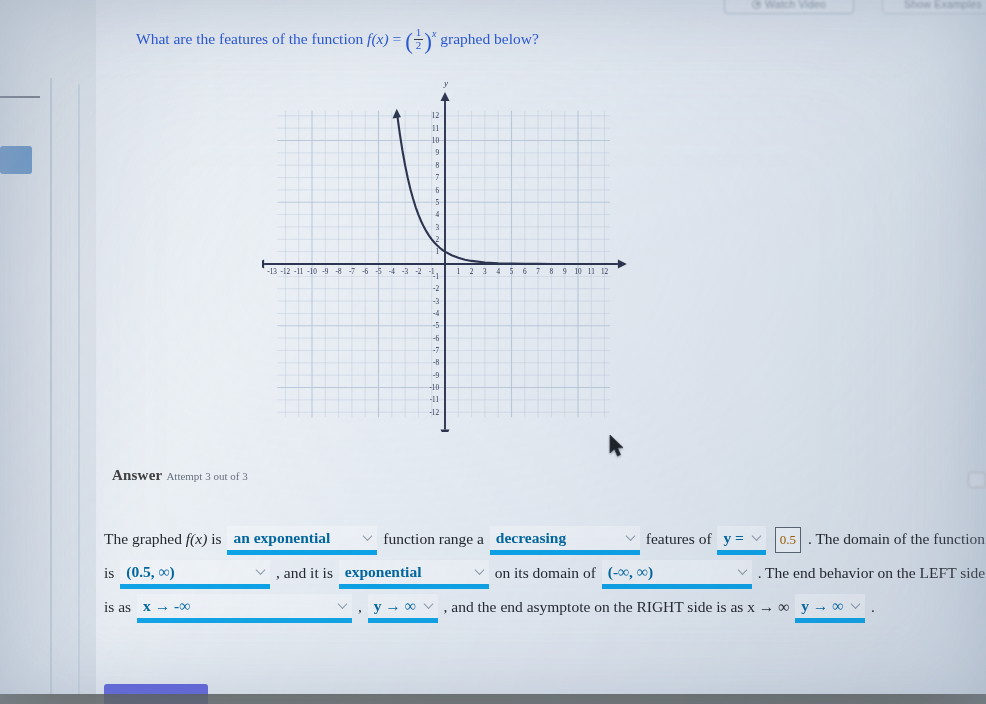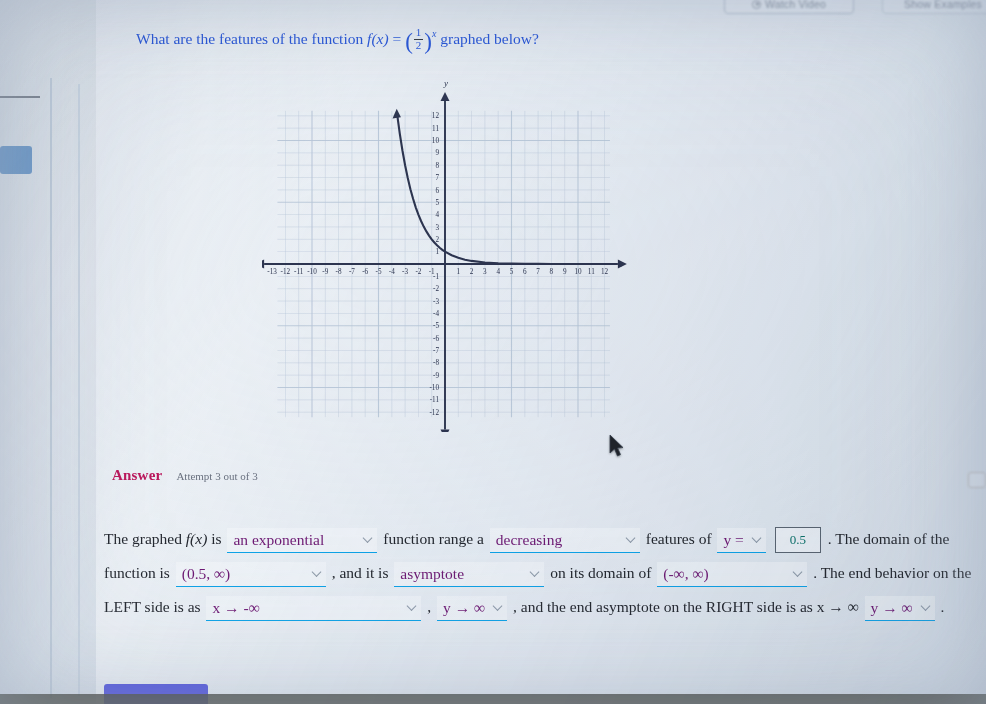--- a/index.html
+++ b/index.html
@@ -83,51 +83,51 @@
 
   
   #graph-figure {
     position:absolute; left:262px; top:72px; width:372px; height:360px;
     filter: blur(0.5px);
   }
   #graph-svg { display:block; }
 
   
   #answer-header { position:absolute; left:112px; top:466px; filter: blur(0.4px); }
-  #answer-label { font-weight:bold; font-size:15px; color:#be185d; letter-spacing:.2px; }
-  #attempt-label { font-size:11px; color:#6b7280; margin-left:10px; }
+  #answer-label { font-weight:bold; font-size:15px; color:#404040; letter-spacing:.2px; }
+  #attempt-label { font-size:11px; color:#6b7280; margin-left:0; }
 
   #answer-body {
     position:absolute; left:104px; top:522px; width:882px;
     font-size:15.5px; color:#242830; line-height:34px;
     filter: blur(0.45px);
   }
   .sent { }
   .ital { font-style:italic; font-family:"Liberation Serif", serif; }
 
   .dd {
     display:inline-block; position:relative;
     background:rgba(247,249,252,0.55);
-    border-bottom:1px solid #0ea5e9;
+    border-bottom:5px solid #0ea5e9;
     padding:1px 22px 1px 6px; margin:0 2px;
-    min-width:60px; color:#701a75;
-    vertical-align:middle; line-height:22px;
+    min-width:60px; color:#0369a1;
+    vertical-align:middle; line-height:22px;font-weight:bold;
   }
   .dd .caret {
     position:absolute; right:6px; top:50%; margin-top:-2px;
     width:7px; height:7px; border-right:1.4px solid #7a8798; border-bottom:1.4px solid #7a8798;
     transform: translateY(-50%) rotate(45deg); opacity:.8;
   }
   .dd.wide { min-width:150px; }
   .dd.xwide { min-width:215px; }
   .dd.narrow { min-width:40px; }
 
   #asymptote-value-input {
     display:inline-block; border:1px solid #5d6875; background:rgba(250,251,253,0.55);
-    padding:2px 14px; margin:0 3px; font-size:13px; color:#0f766e;
+    padding:2px 4px; margin:0 3px; font-size:13px; color:#a16207;
     vertical-align:middle; line-height:20px;
   }
 
   
   #submit-answer-button {
     position:absolute; left:104px; top:684px; width:104px; height:22px;
     background:#5457e0; border-radius:3px;
     filter: blur(0.6px);
   }
   #bottom-bar { position:absolute; left:0; top:694px; width:986px; height:10px; background:#494a42; opacity:.85; }
@@ -303,21 +303,21 @@
   <span class="sent">function range a</span>
   <span class="dd wide"><span>decreasing</span><i class="caret"></i></span>
   <span class="sent">features of</span>
   <span class="dd narrow"><span>y =</span><i class="caret"></i></span>
   <span id="asymptote-value-input">0.5</span>
   <span class="sent">. The domain of the</span>
 
   <span class="sent">function is</span>
   <span class="dd wide"><span>(0.5, ∞)</span><i class="caret"></i></span>
   <span class="sent">, and it is</span>
-  <span class="dd wide"><span>asymptote</span><i class="caret"></i></span>
+  <span class="dd wide"><span>exponential</span><i class="caret"></i></span>
   <span class="sent">on its domain of</span>
   <span class="dd wide"><span>(-∞, ∞)</span><i class="caret"></i></span>
   <span class="sent">. The end behavior on the LEFT side</span>
 
   <span class="sent">is as</span>
   <span class="dd xwide"><span>x → -∞</span><i class="caret"></i></span>
   <span class="sent">,</span>
   <span class="dd"><span>y → ∞</span><i class="caret"></i></span>
   <span class="sent">, and the end asymptote on the RIGHT side is as</span>
   <span class="sent">x → ∞</span>

